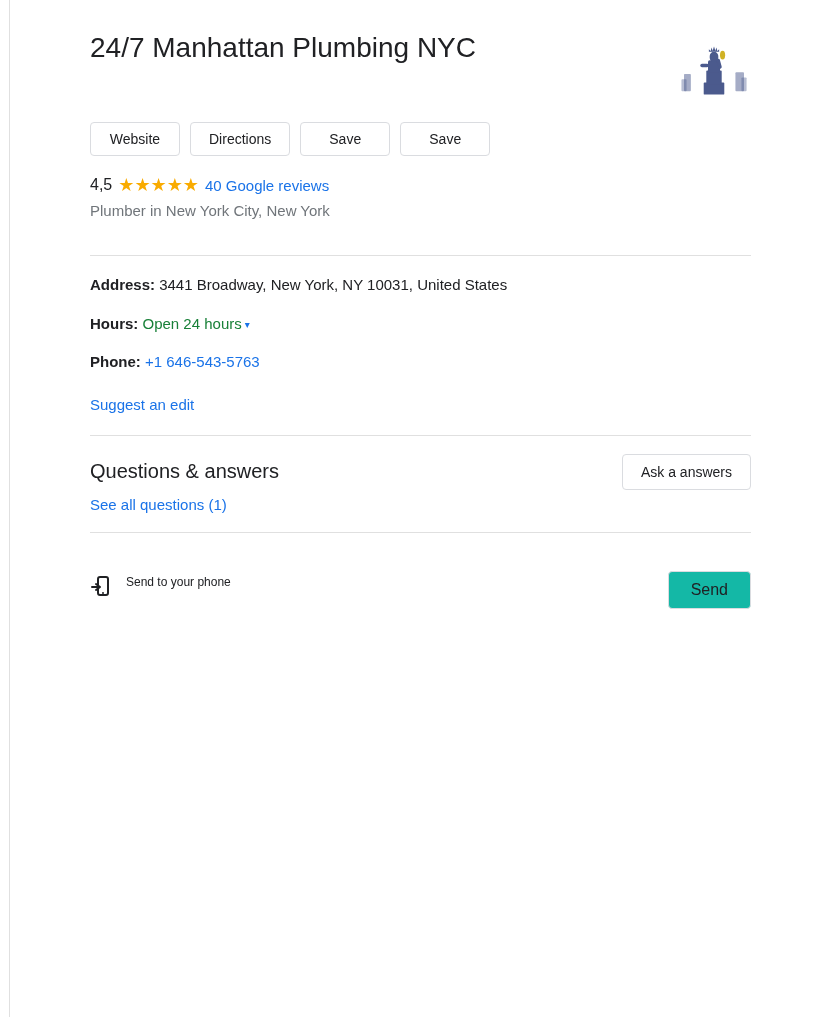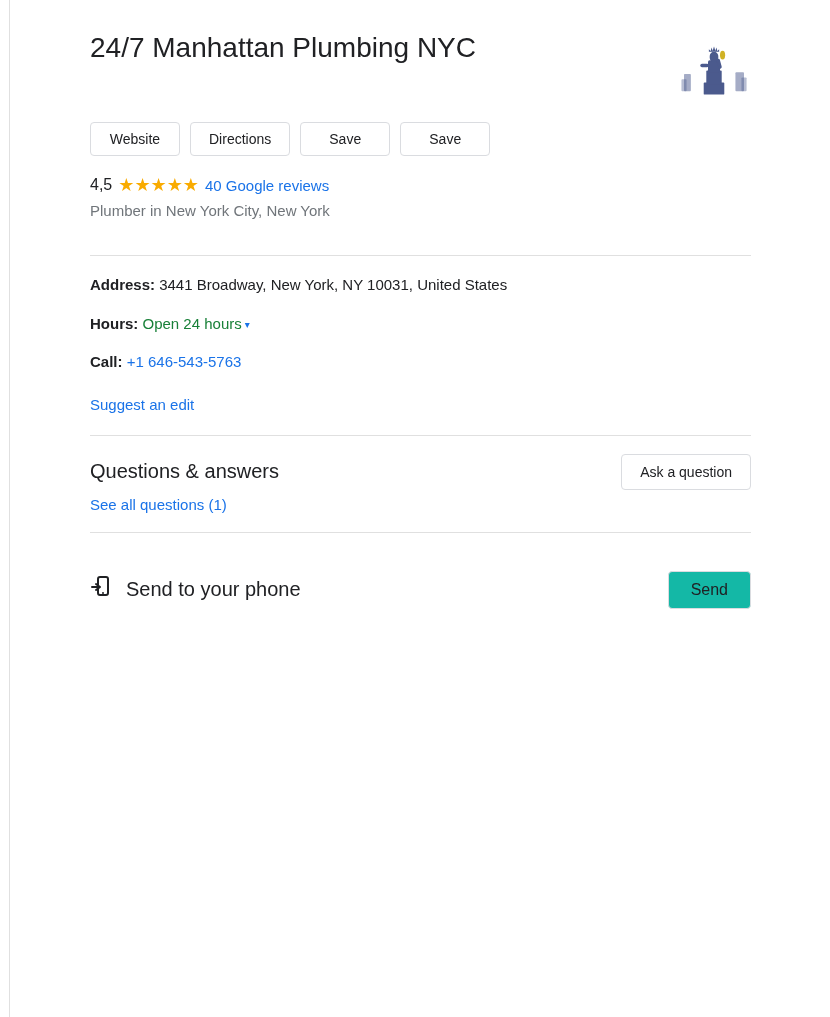--- a/index.html
+++ b/index.html
@@ -189,23 +189,23 @@
     .send-section {
       display: flex;
       justify-content: space-between;
       align-items: center;
       margin-top: 8px;
       padding-top: 20px;
     }
 
     .send-label {
       display: flex;
-      align-items: center;
+      align-items: flex-start;
       gap: 12px;
-      font-size: 20px;
+      font-size: 12px;
       color: #202124;
       font-weight: 400;
     }
 
     .send-icon {
       font-size: 20px;
       color: #202124;
       font-weight: 700;
     }
 
@@ -294,33 +294,33 @@
 
   <div class="divider"></div>
 
   
   <div class="info-section">
 
     <div class="info-row"><strong>Address: </strong><span>3441 Broadway, New York, NY 10031, United States</span></div>
 
     <div class="info-row"><strong>Hours: </strong><span class="green-text">Open 24 hours</span><span style="color:#1a73e8; cursor:pointer; font-size:10px; margin-left:3px; vertical-align:middle;">▾</span></div>
 
-    <div class="info-row"><strong>Call: </strong><a class="blue-text">+1 646-543-5763</a></div>
+    <div class="info-row"><strong>Phone: </strong><a class="blue-text">+1 646-543-5763</a></div>
 
   </div>
 
   <a class="suggest-edit">Suggest an edit</a>
 
   <div class="divider"></div>
 
   
   <div class="qa-section">
     <div class="qa-header">
       <span class="qa-title">Questions &amp; answers</span>
-      <button class="ask-btn">Ask a question</button>
+      <button class="ask-btn">Ask a answers</button>
     </div>
     <a class="see-all-link">See all questions (1)</a>
   </div>
 
   <div class="divider"></div>
 
   
   <div class="send-section">
     <div class="send-label">
       <span class="send-icon">

